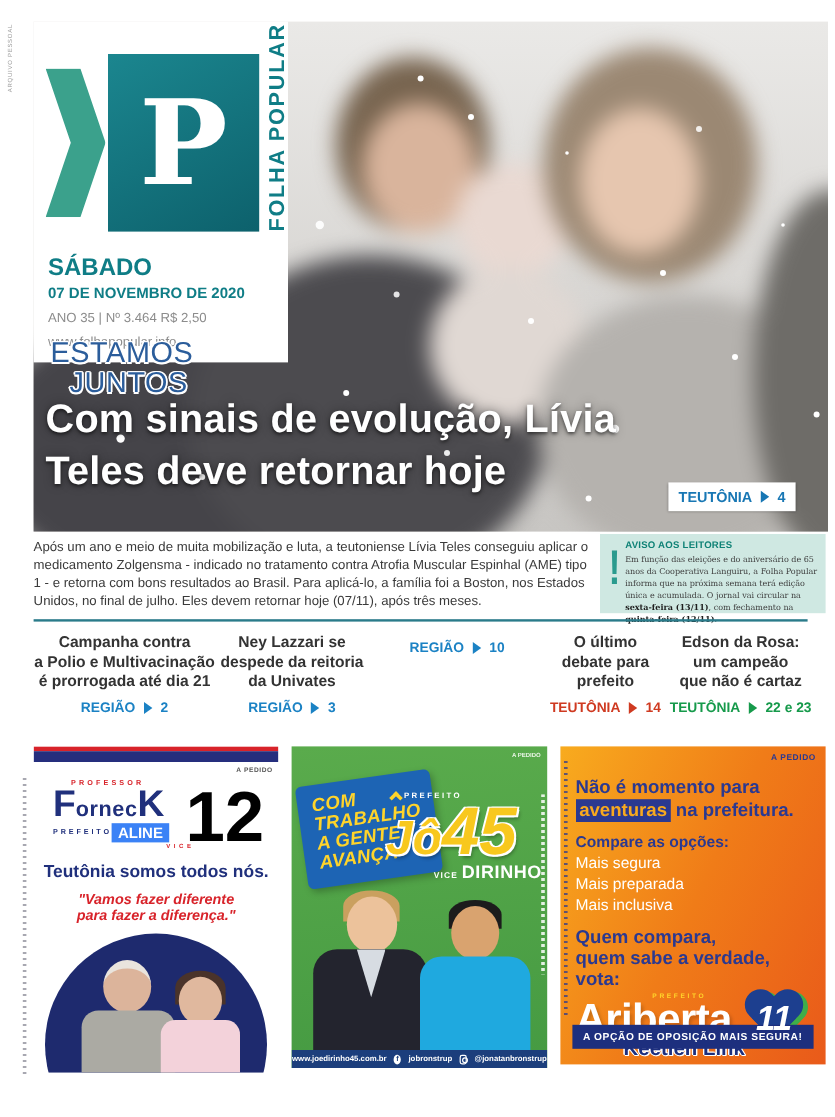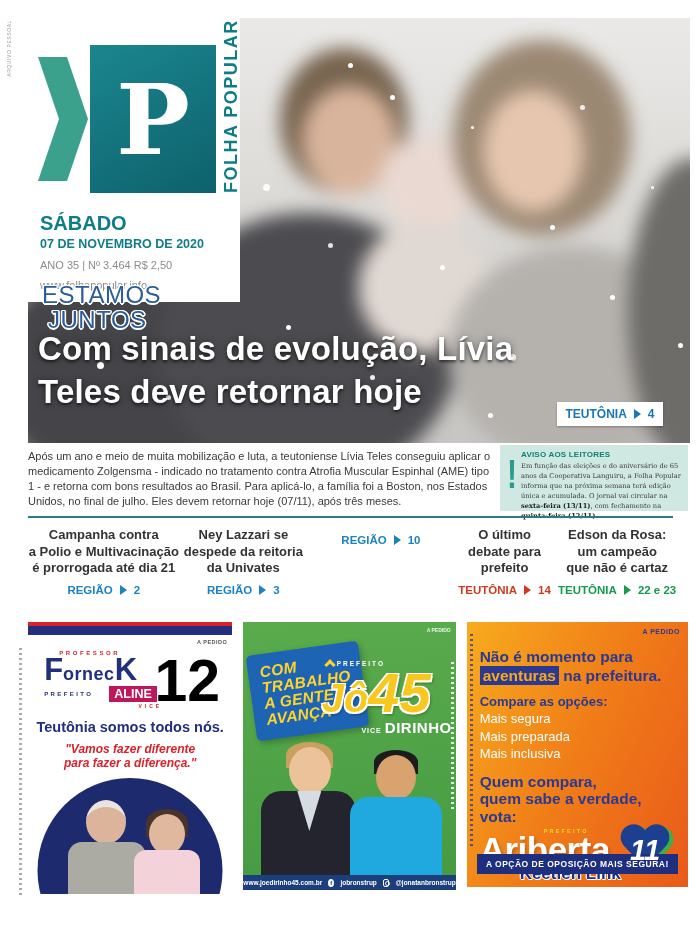--- a/index.html
+++ b/index.html
@@ -46,21 +46,21 @@
                color:#0f7d86; letter-spacing:1.5px; height:148px; margin-left:5px; white-space:nowrap; }
   .m-day  { position:absolute; left:12px; top:194px; font-size:20px; font-weight:bold; color:#0f7d86; }
   .m-date { position:absolute; left:12px; top:219px; font-size:12.5px; font-weight:bold; color:#0f7d86; }
   .m-edition { position:absolute; left:12px; top:241px; font-size:11px; color:#8c8c8c; }
   .m-site { position:absolute; left:12px; top:261px; font-size:11px; color:#8c8c8c; }
 
   
   .kicker { position:absolute; left:42px; top:283px; color:#2b5d9b; font-size:24px; font-weight:normal;
             line-height:1.04; letter-spacing:.5px;
             text-shadow:-1.5px 0 #fff,1.5px 0 #fff,0 -1.5px #fff,0 1.5px #fff,1px 1px #fff,-1px -1px #fff,1px -1px #fff,-1px 1px #fff; }
-  .kicker .l2 { margin-left:6px; }
+  .kicker .l2 { margin-left:16px; }
   .headline { position:absolute; left:38px; top:328px; margin:0; font-size:33px; font-weight:bold; color:#fff;
               line-height:1.3; white-space:pre-line; letter-spacing:.2px;
               text-shadow:0 2px 3px rgba(0,0,0,.55), 0 0 9px rgba(0,0,0,.35); }
   .tag { position:absolute; left:557px; top:402px; width:106px; height:24px; background:#fff;
          display:flex; align-items:center; justify-content:center; gap:7px; color:#1877b4;
          font-size:12px; font-weight:bold; box-shadow:0 1px 2px rgba(0,0,0,.3); cursor:pointer; }
   .play { width:0; height:0; border-left:7px solid currentColor; border-top:5px solid transparent;
           border-bottom:5px solid transparent; }
 
   
@@ -95,21 +95,21 @@
   .fk-stripe-r { height:4px; background:#d8232a; }
   .fk-stripe-b { height:9px; background:#252e7d; }
   .fk-pedido { position:absolute; right:5px; top:17px; font-size:5.5px; font-weight:bold; color:#555; letter-spacing:.5px; }
   .fk-logo { position:relative; width:172px; margin:15px auto 0; height:64px; }
   .fk-left { position:absolute; left:0; top:0; width:122px; }
   .fk-prof { font-size:6px; color:#d8232a; font-weight:bold; letter-spacing:2.6px; margin-left:15px; }
   .fk-name { color:#20307c; font-weight:800; line-height:.92; white-space:nowrap; }
   .fk-name .cap { font-size:31px; } .fk-name .mid { font-size:18px; letter-spacing:.5px; }
   .fk-roleline { display:flex; align-items:center; margin-top:1px; }
   .fk-pref { font-size:6px; color:#20307c; letter-spacing:2.4px; font-weight:bold; }
-  .fk-aline { margin-left:16px; background:#be185d; color:#fff; font-size:12.5px; font-weight:800; padding:1px 5px; }
+  .fk-aline { margin-left:0; background:#3b82f6; color:#fff; font-size:12.5px; font-weight:800; padding:1px 5px; }
   .fk-vice { font-size:5px; color:#d8232a; letter-spacing:3px; font-weight:bold; text-align:right; margin-top:1px; margin-right:4px; }
   .fk-12 { position:absolute; right:-4px; top:2px; font-size:59px; font-weight:800; color:#000000; line-height:1; }
   .fk-slogan { margin-top:5px; text-align:center; font-size:14.5px; font-weight:800; color:#20307c; }
   .fk-quote { margin-top:7px; text-align:center; font-size:12px; font-weight:bold; font-style:italic;
               color:#d8232a; line-height:1.2; white-space:pre-line; }
   .fk-photo { position:absolute; left:0; right:0; bottom:0; height:122px; overflow:hidden; }
   .fk-circle { position:absolute; left:50%; transform:translateX(-50%); top:6px; width:185px; height:185px;
                border-radius:50%; background:#1e2a6e; }
   .fig { position:absolute; }
   .fk-man { left:40px; bottom:0; width:78px; height:94px; }

